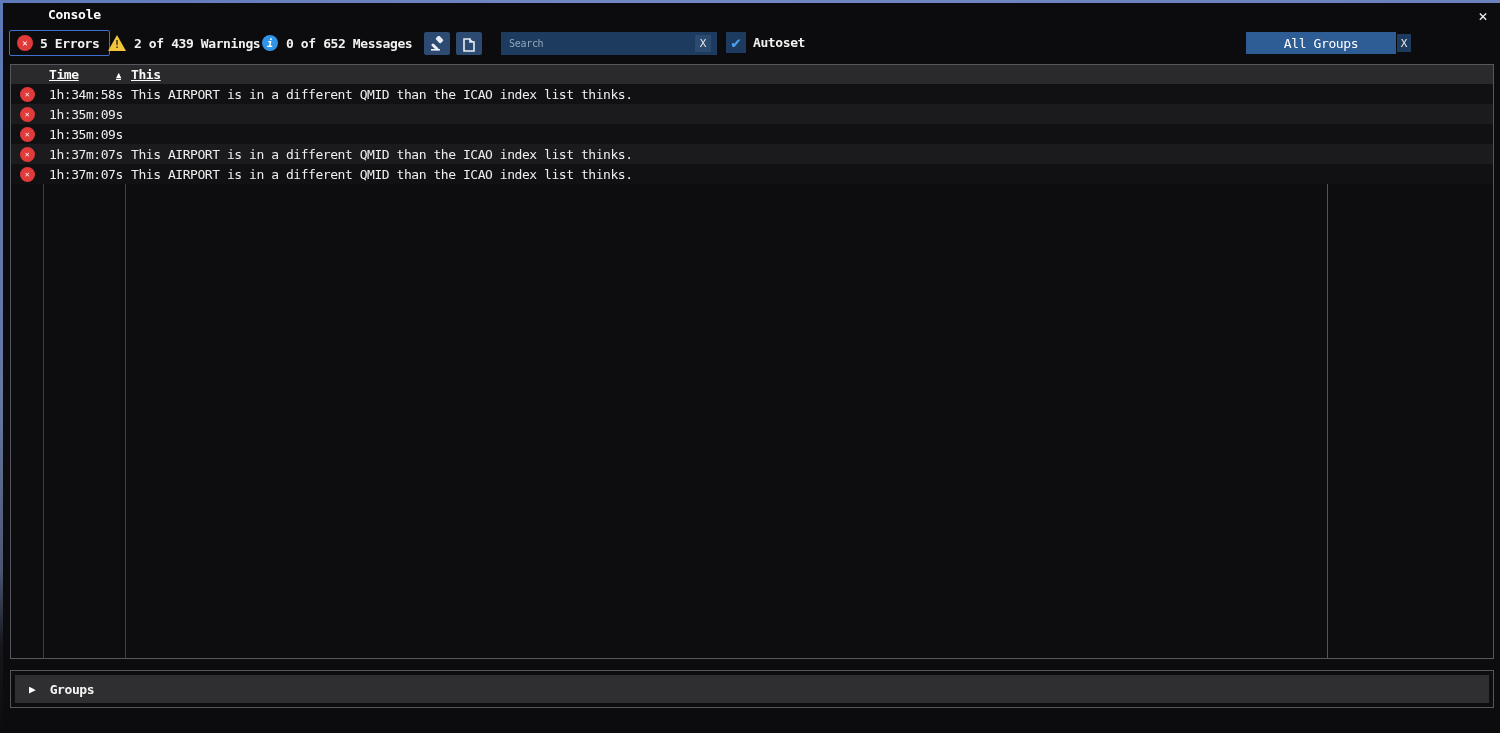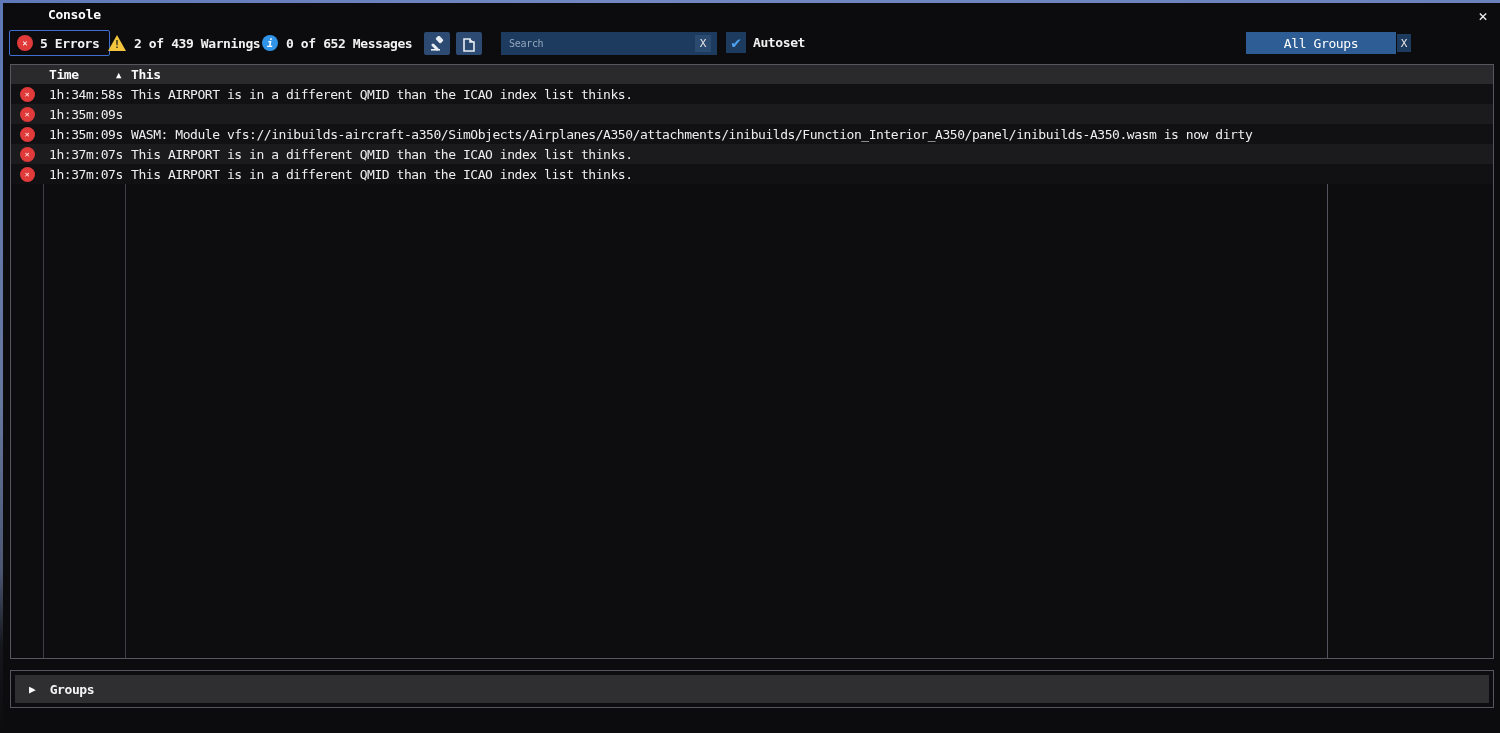--- a/index.html
+++ b/index.html
@@ -31,21 +31,21 @@
   .search-x{width:16px;height:17px;background:#2b4a70;color:#e8e8e8;font-size:11px;display:flex;align-items:center;justify-content:center;cursor:pointer;}
   .checkbox{position:absolute;left:726px;top:4px;width:20px;height:21px;background:var(--field-blue);display:flex;align-items:center;justify-content:center;cursor:pointer;}
   .checkbox .mark{color:#4fa2ef;font-size:16px;font-weight:700;line-height:1;}
   .autoset-label{position:absolute;left:753px;top:7px;font-size:13px;font-weight:700;letter-spacing:-0.4px;}
   .groupsel{position:absolute;left:1246px;top:4px;width:150px;height:22px;background:var(--accent-blue);display:flex;align-items:center;justify-content:center;cursor:pointer;}
   .groupsel span{font-size:13px;font-weight:400;letter-spacing:-0.4px;color:#fff;}
   .groupsel-x{position:absolute;left:1397px;top:6px;width:14px;height:18px;background:var(--field-blue);color:#e8e8e8;font-size:11px;display:flex;align-items:center;justify-content:center;cursor:pointer;}
   
   .table{position:absolute;left:10px;top:64px;width:1484px;height:595px;border:1px solid #56565e;background:#0d0d0f;overflow:hidden;}
   .thead{position:relative;height:19px;background:#2a2a2d;display:grid;grid-template-columns:32px 82px 1202px 1fr;align-items:center;z-index:2;}
-  .th{font-size:13px;font-weight:700;letter-spacing:-0.4px;color:#fafafa;padding-left:6px;white-space:nowrap;overflow:hidden;}
+  .th{font-size:13px;font-weight:700;letter-spacing:-0.4px;color:#fafafa;padding-left:6px;white-space:nowrap;overflow:hidden;text-decoration:underline;}
   .th.time{display:flex;align-items:center;justify-content:space-between;padding-right:4px;cursor:pointer;}
   .sort{font-size:9px;color:#fff;}
   .col-div{position:absolute;top:0;bottom:0;width:1px;background:#3e3e45;z-index:1;}
   .col-div.d1{left:32px;} .col-div.d2{left:114px;} .col-div.d3{left:1316px;background:#53535b;}
   .tbody{position:relative;z-index:2;}
   .row{height:20px;display:grid;grid-template-columns:32px 82px 1202px 1fr;align-items:center;cursor:default;}
   .row.base{background:#111113;} .row.stripe{background:#1b1b1e;}
   .cell{font-size:13px;letter-spacing:-0.45px;color:#eeeeee;padding-left:6px;white-space:nowrap;overflow:hidden;}
   .cell.icon-cell{display:flex;justify-content:center;padding-left:0;}
   .row .cir.err{width:15px;height:15px;font-size:8px;}
@@ -148,21 +148,20 @@
           <span class="cir err">✕</span>
         </div>
         <div class="cell">1h:35m:09s.</div>
         <div class="cell"></div>
       </div>
         <div class="row base">
         <div class="cell icon-cell">
           <span class="cir err">✕</span>
         </div>
         <div class="cell">1h:35m:09s.</div>
-        <div class="cell">WASM: Module vfs://inibuilds-aircraft-a350/SimObjects/Airplanes/A350/attachments/inibuilds/Function_Interior_A350/panel/inibuilds-A350.wasm is now dirty</div>
         <div class="cell"></div>
       </div>
         <div class="row stripe">
         <div class="cell icon-cell">
           <span class="cir err">✕</span>
         </div>
         <div class="cell">1h:37m:07s.</div>
         <div class="cell">This AIRPORT is in a different QMID than the ICAO index list thinks.</div>
         <div class="cell"></div>
       </div>

